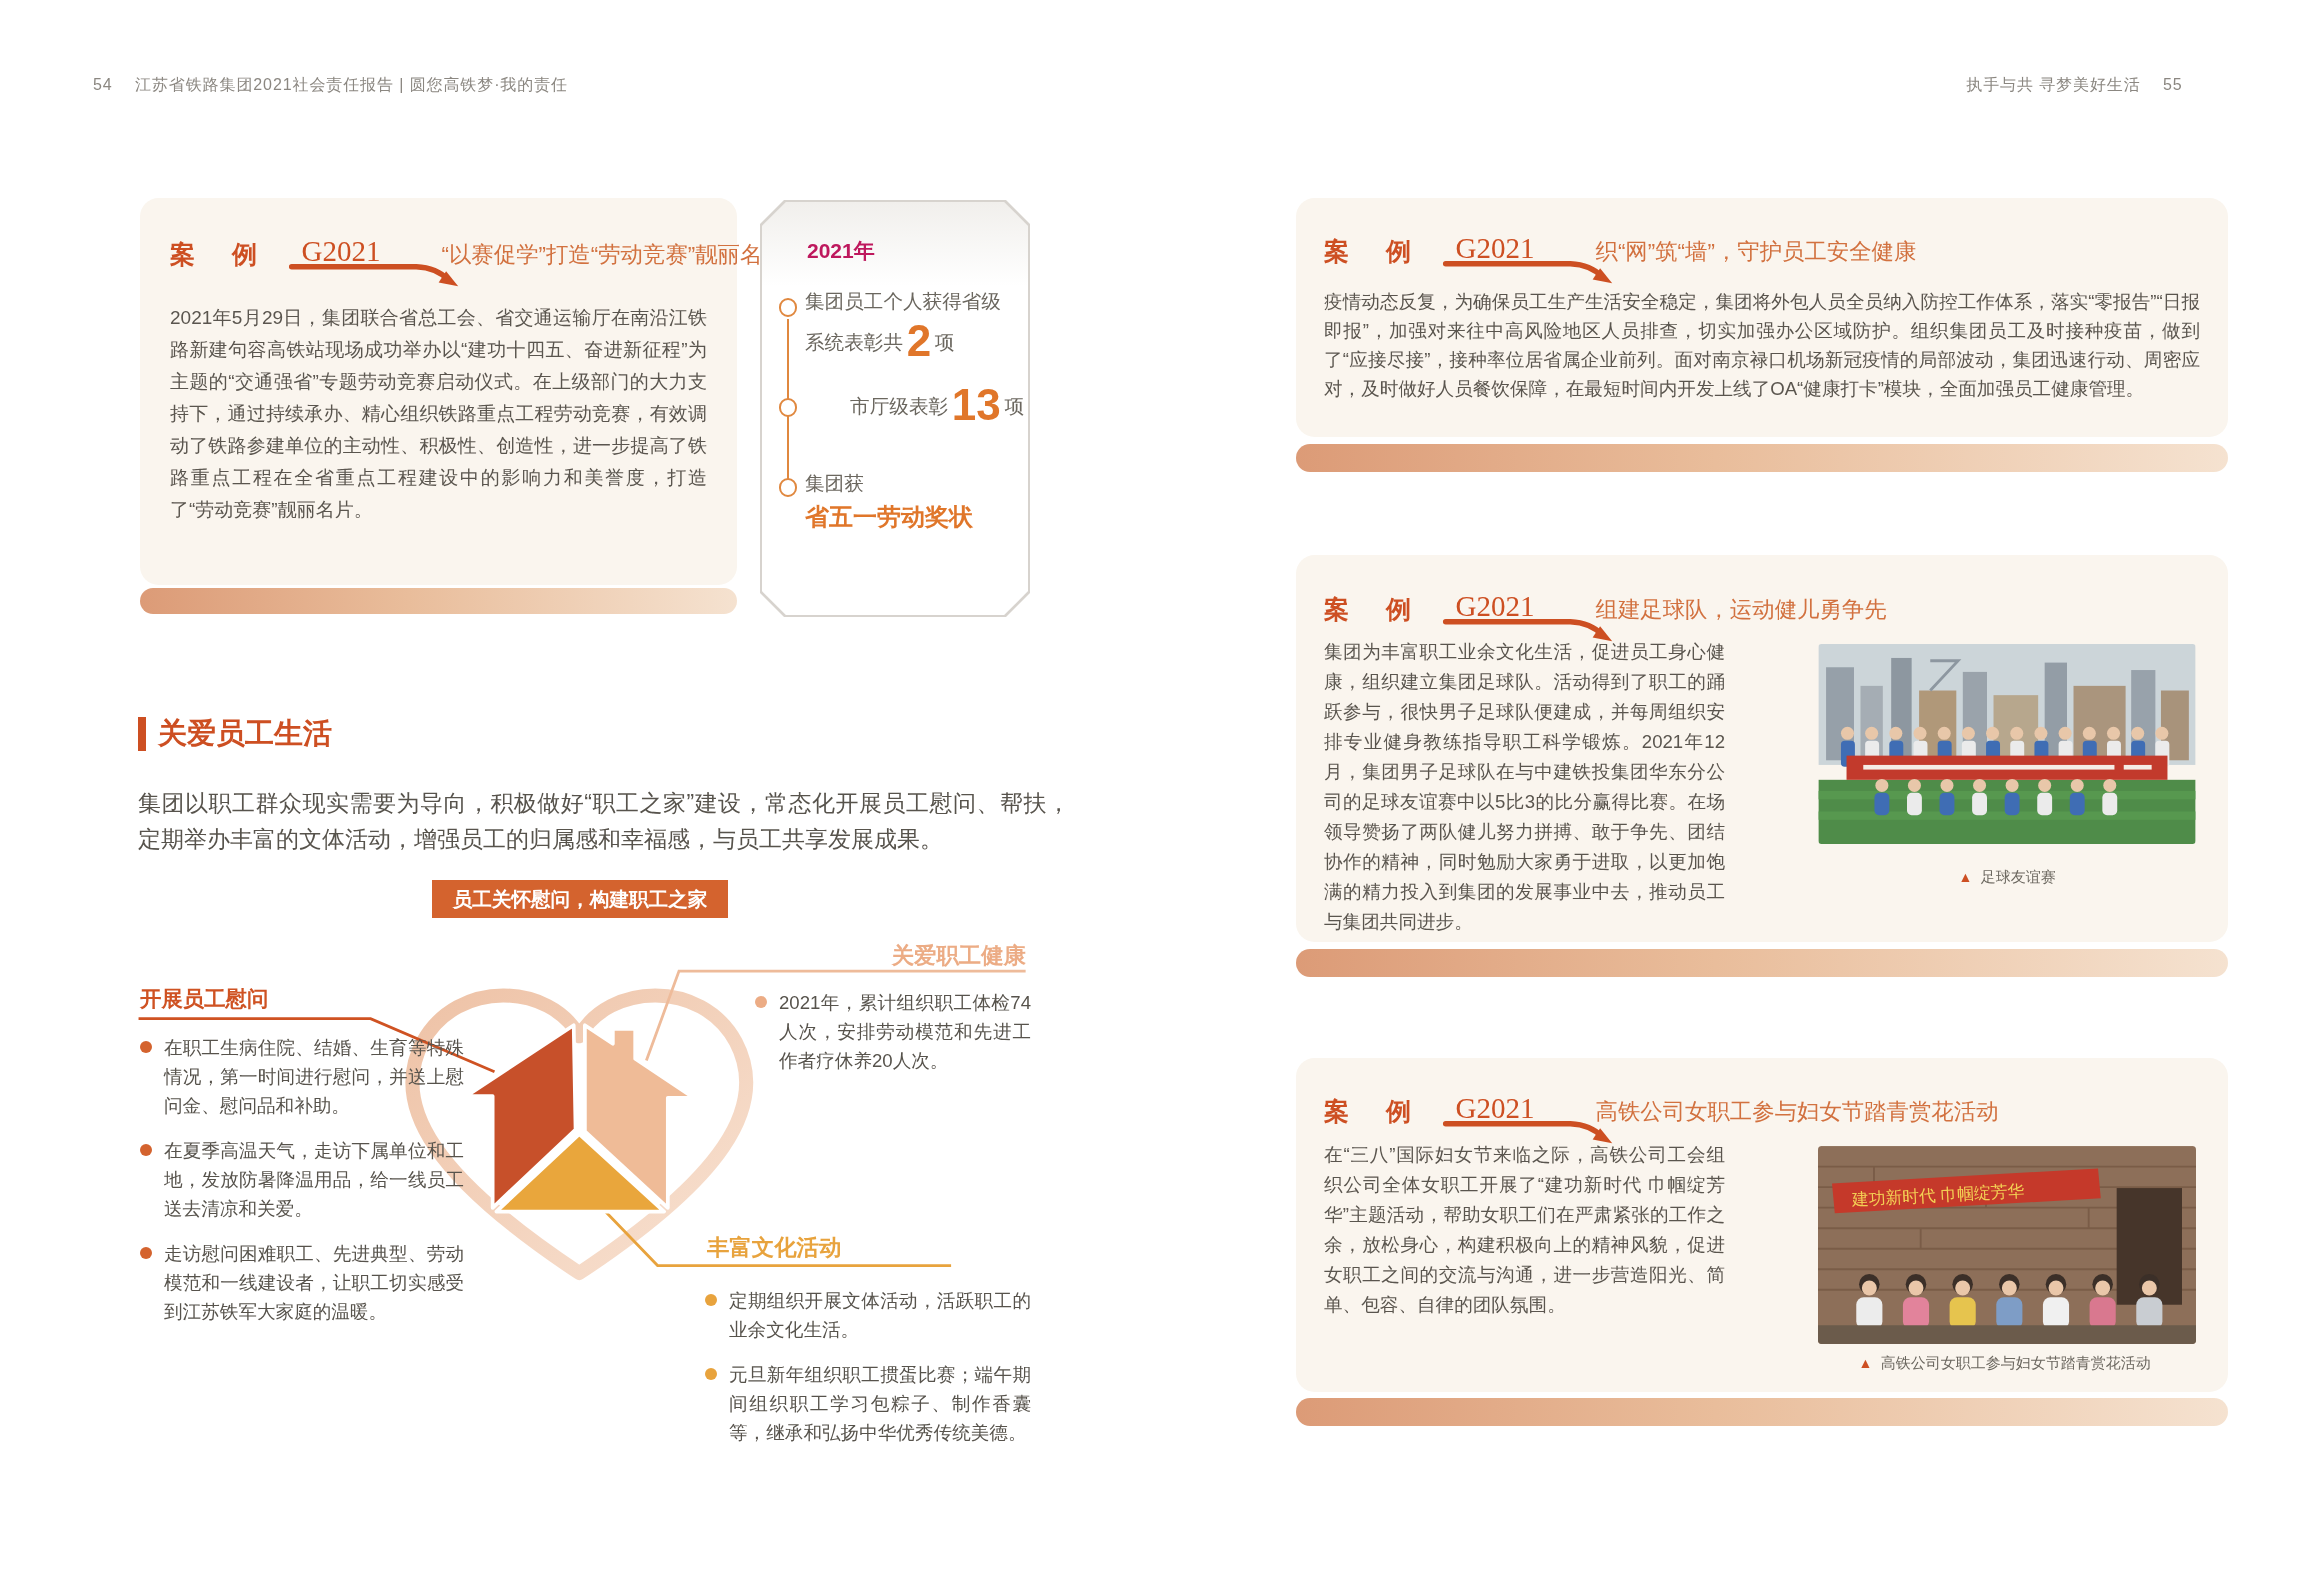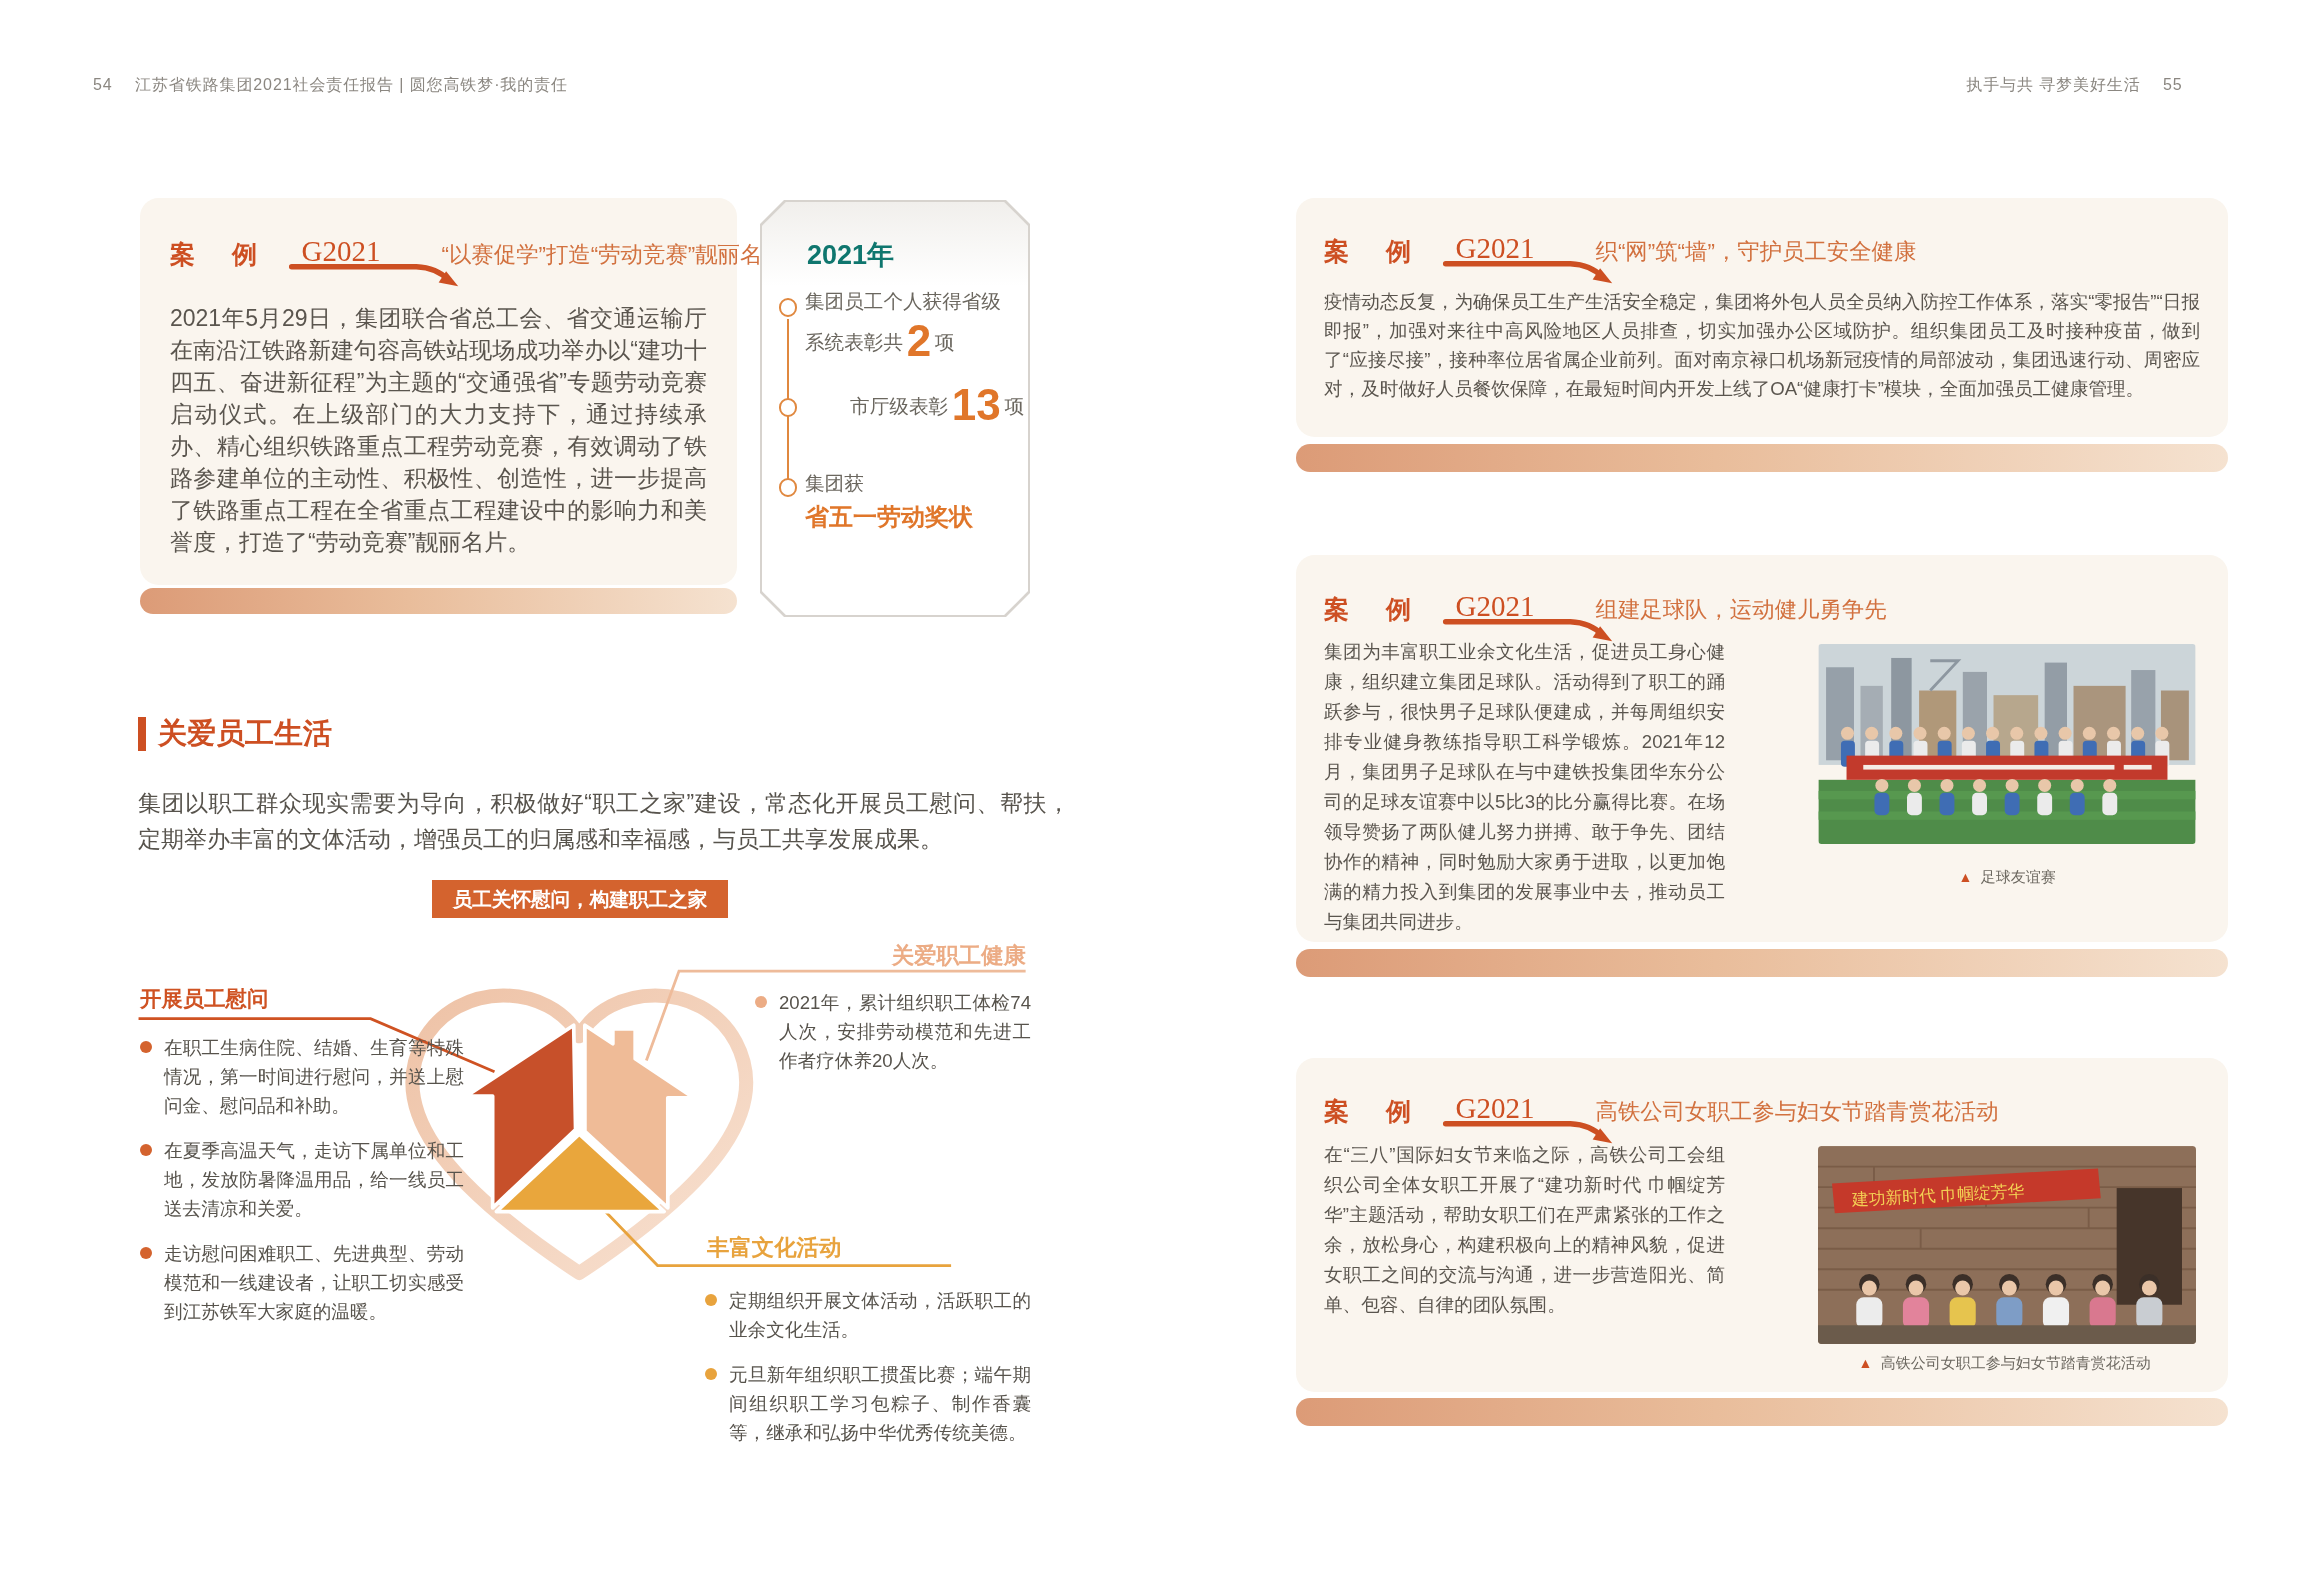--- a/index.html
+++ b/index.html
@@ -14,29 +14,29 @@
   
   .case-box{background:#faf5ee;border-radius:18.6px;}
   .grad-bar{border-radius:14px;background:linear-gradient(90deg,#dc9b77 0%,#e9bd9b 45%,#f5e2d0 100%);}
 
   .case-head{display:flex;align-items:center;}
   .clabel{color:#cd4f22;font-weight:bold;font-size:25px;letter-spacing:15px;white-space:nowrap;}
   .gtag{position:relative;color:#cd4f22;font-family:"Liberation Serif","DejaVu Serif",serif;
         font-size:29px;margin-left:24px;padding:0 13px 5.6px 5.6px;white-space:nowrap;}
   .gtag svg{position:absolute;left:-7.5px;bottom:-17px;}
   .ctitle{color:#d2713f;font-size:22.4px;margin-left:48px;white-space:nowrap;}
-  .cbody{color:#5a554e;font-size:23px;line-height:32px;text-align:justify;}
+  .cbody{color:#5a554e;font-size:19px;line-height:32px;text-align:justify;}
 
   
   .chamfer{clip-path:polygon(24px 0,calc(100% - 24px) 0,100% 24px,100% calc(100% - 24px),
            calc(100% - 24px) 100%,24px 100%,0 calc(100% - 24px),0 24px);}
   .stat-outer{background:#d7d3ce;}
   .stat-inner{position:absolute;left:1.9px;top:1.9px;right:1.9px;bottom:1.9px;
               background:linear-gradient(180deg,#f1efec 0%,#ffffff 84px);}
-  .stat-year{color:#0f766e;font-weight:bold;font-size:27px;}
+  .stat-year{color:#be185d;font-weight:bold;font-size:21px;}
   .tl-dot{width:18.6px;height:18.6px;border:2.8px solid #e0883f;border-radius:50%;background:#fff;box-sizing:border-box;}
   .tl-line{width:1.9px;background:#e0883f;}
   .stat-text{color:#6b675f;font-size:19.6px;line-height:39px;}
   .stat-num{color:#e0762a;font-weight:bold;font-size:44px;vertical-align:-7.5px;padding:0 3.7px;}
   .stat-award{color:#e0762a;font-weight:bold;font-size:24px;}
 
   
   .sec-bar{width:8.4px;height:34px;background:#cd4f22;}
   .sec-title{color:#cd4f22;font-size:29px;font-weight:bold;}
   .intro{font-size:23px;line-height:36px;color:#57534c;text-align:justify;}

